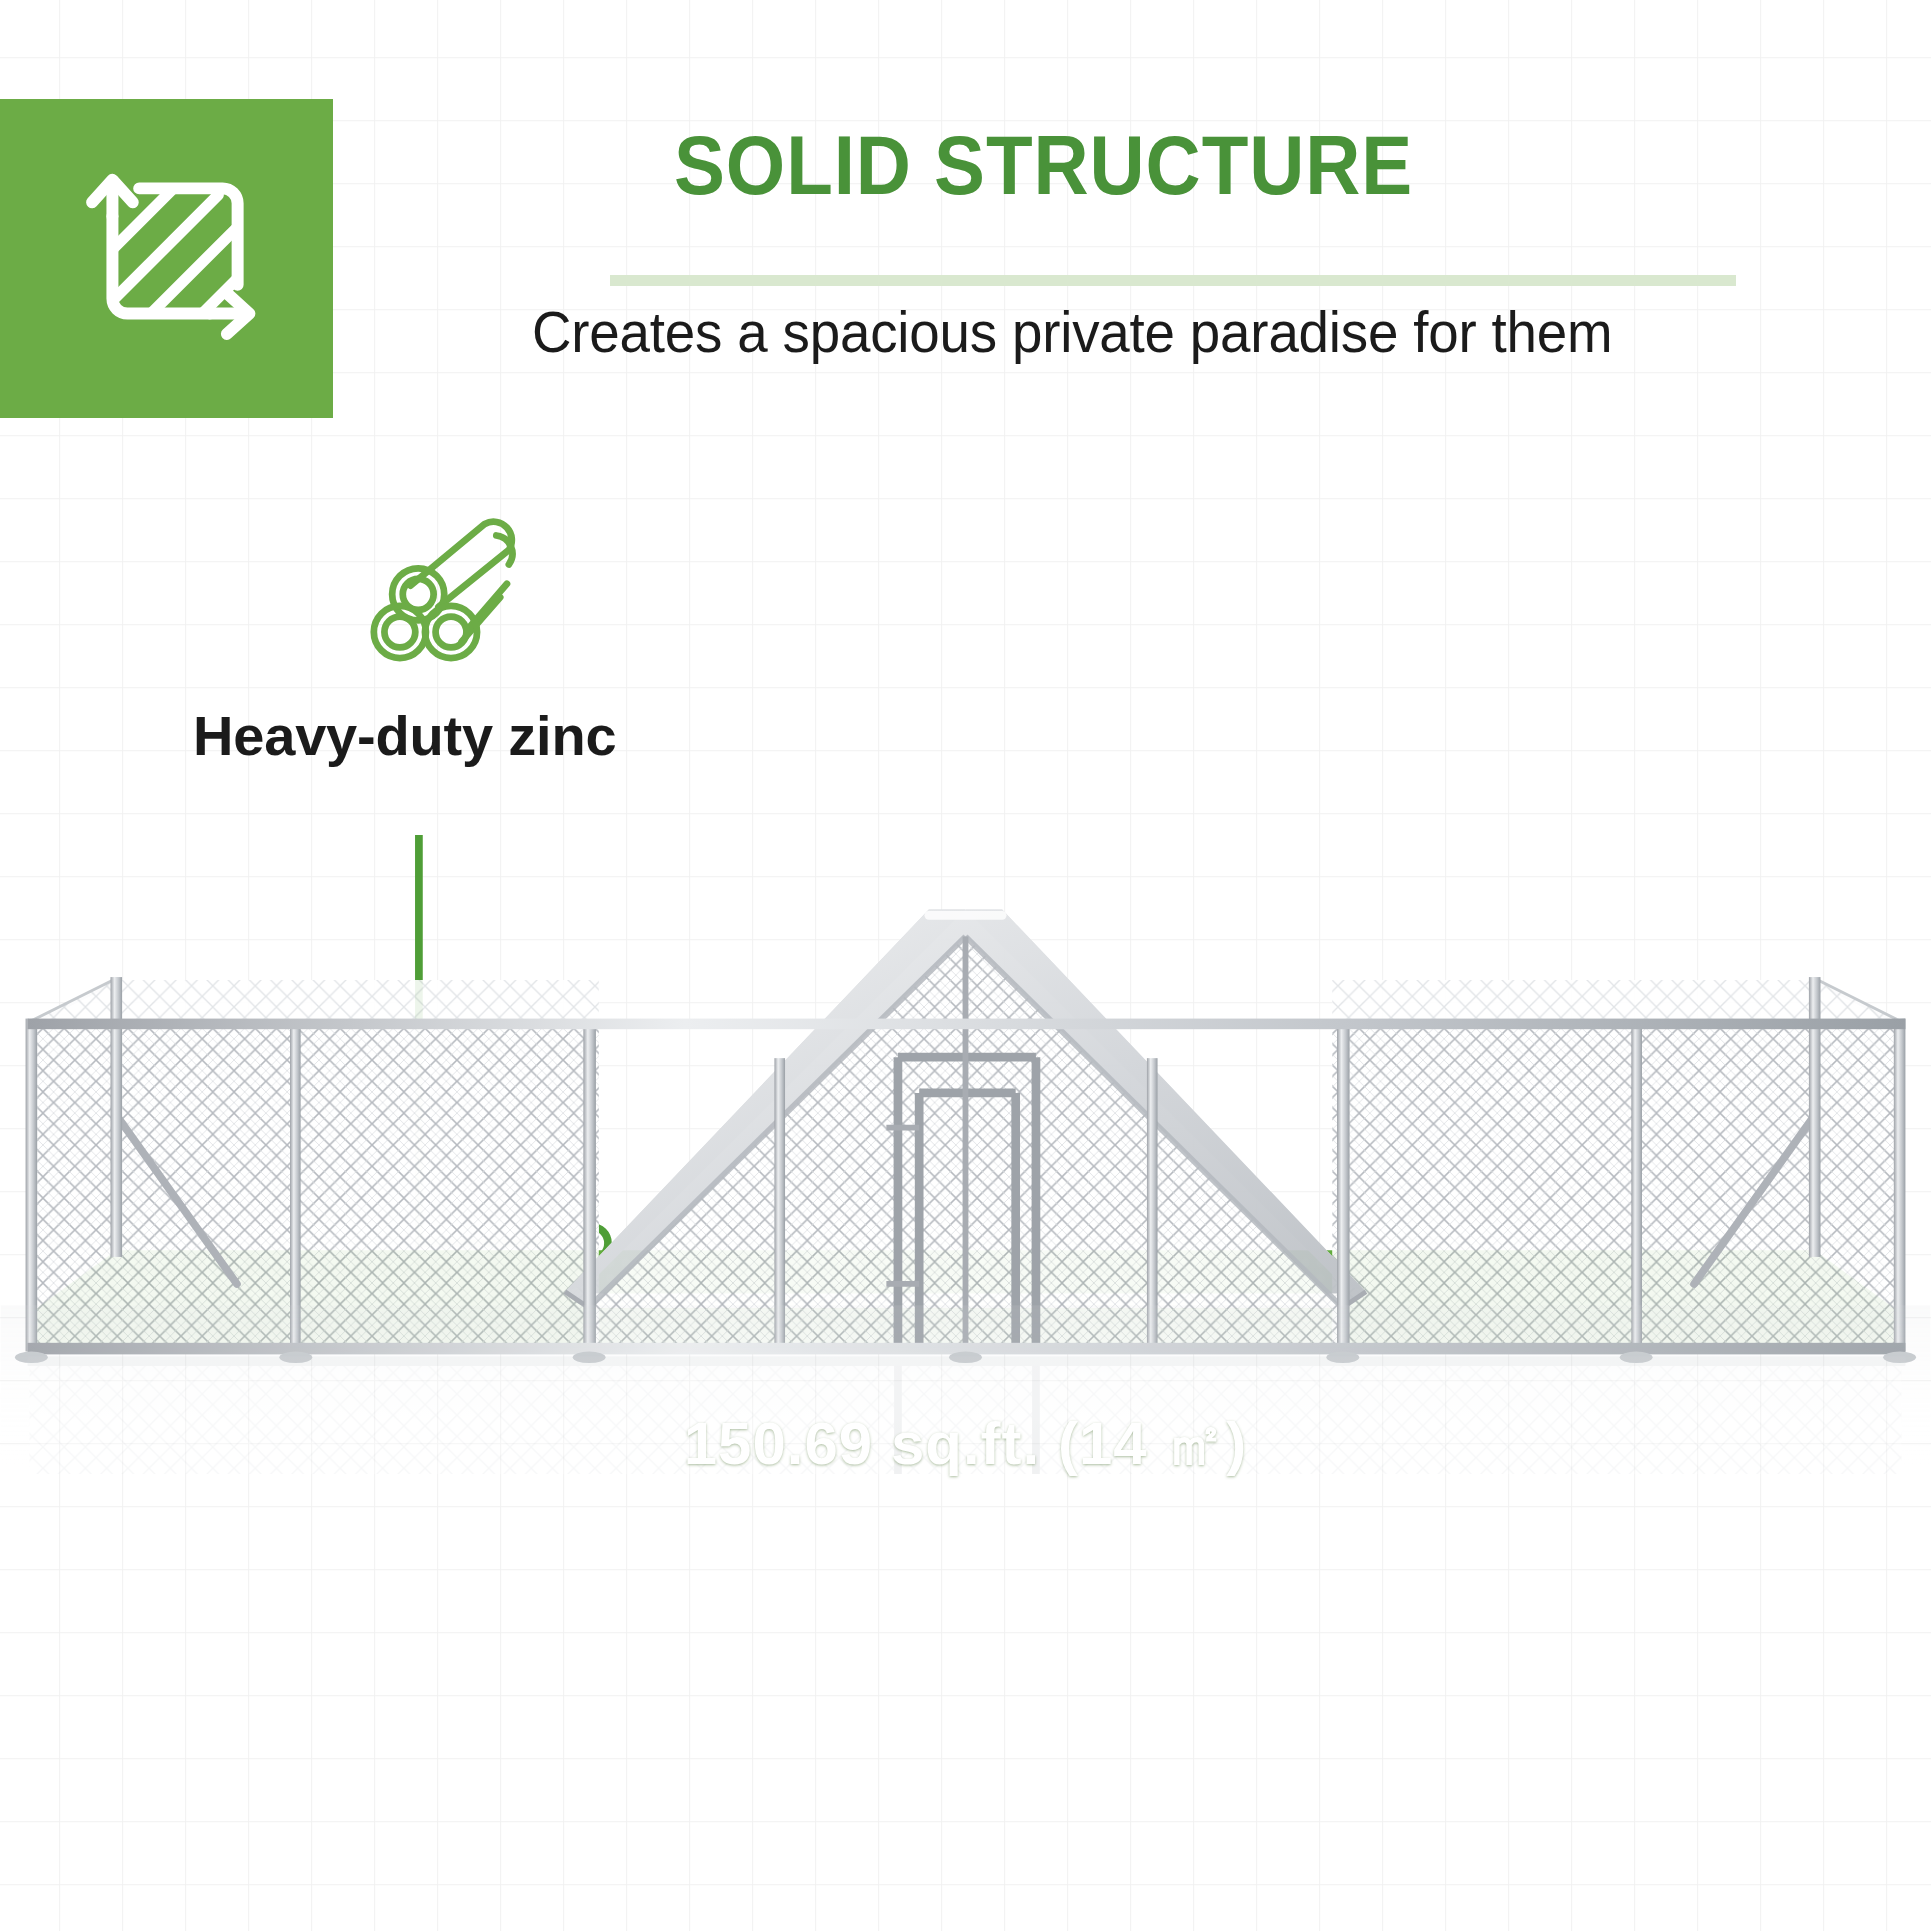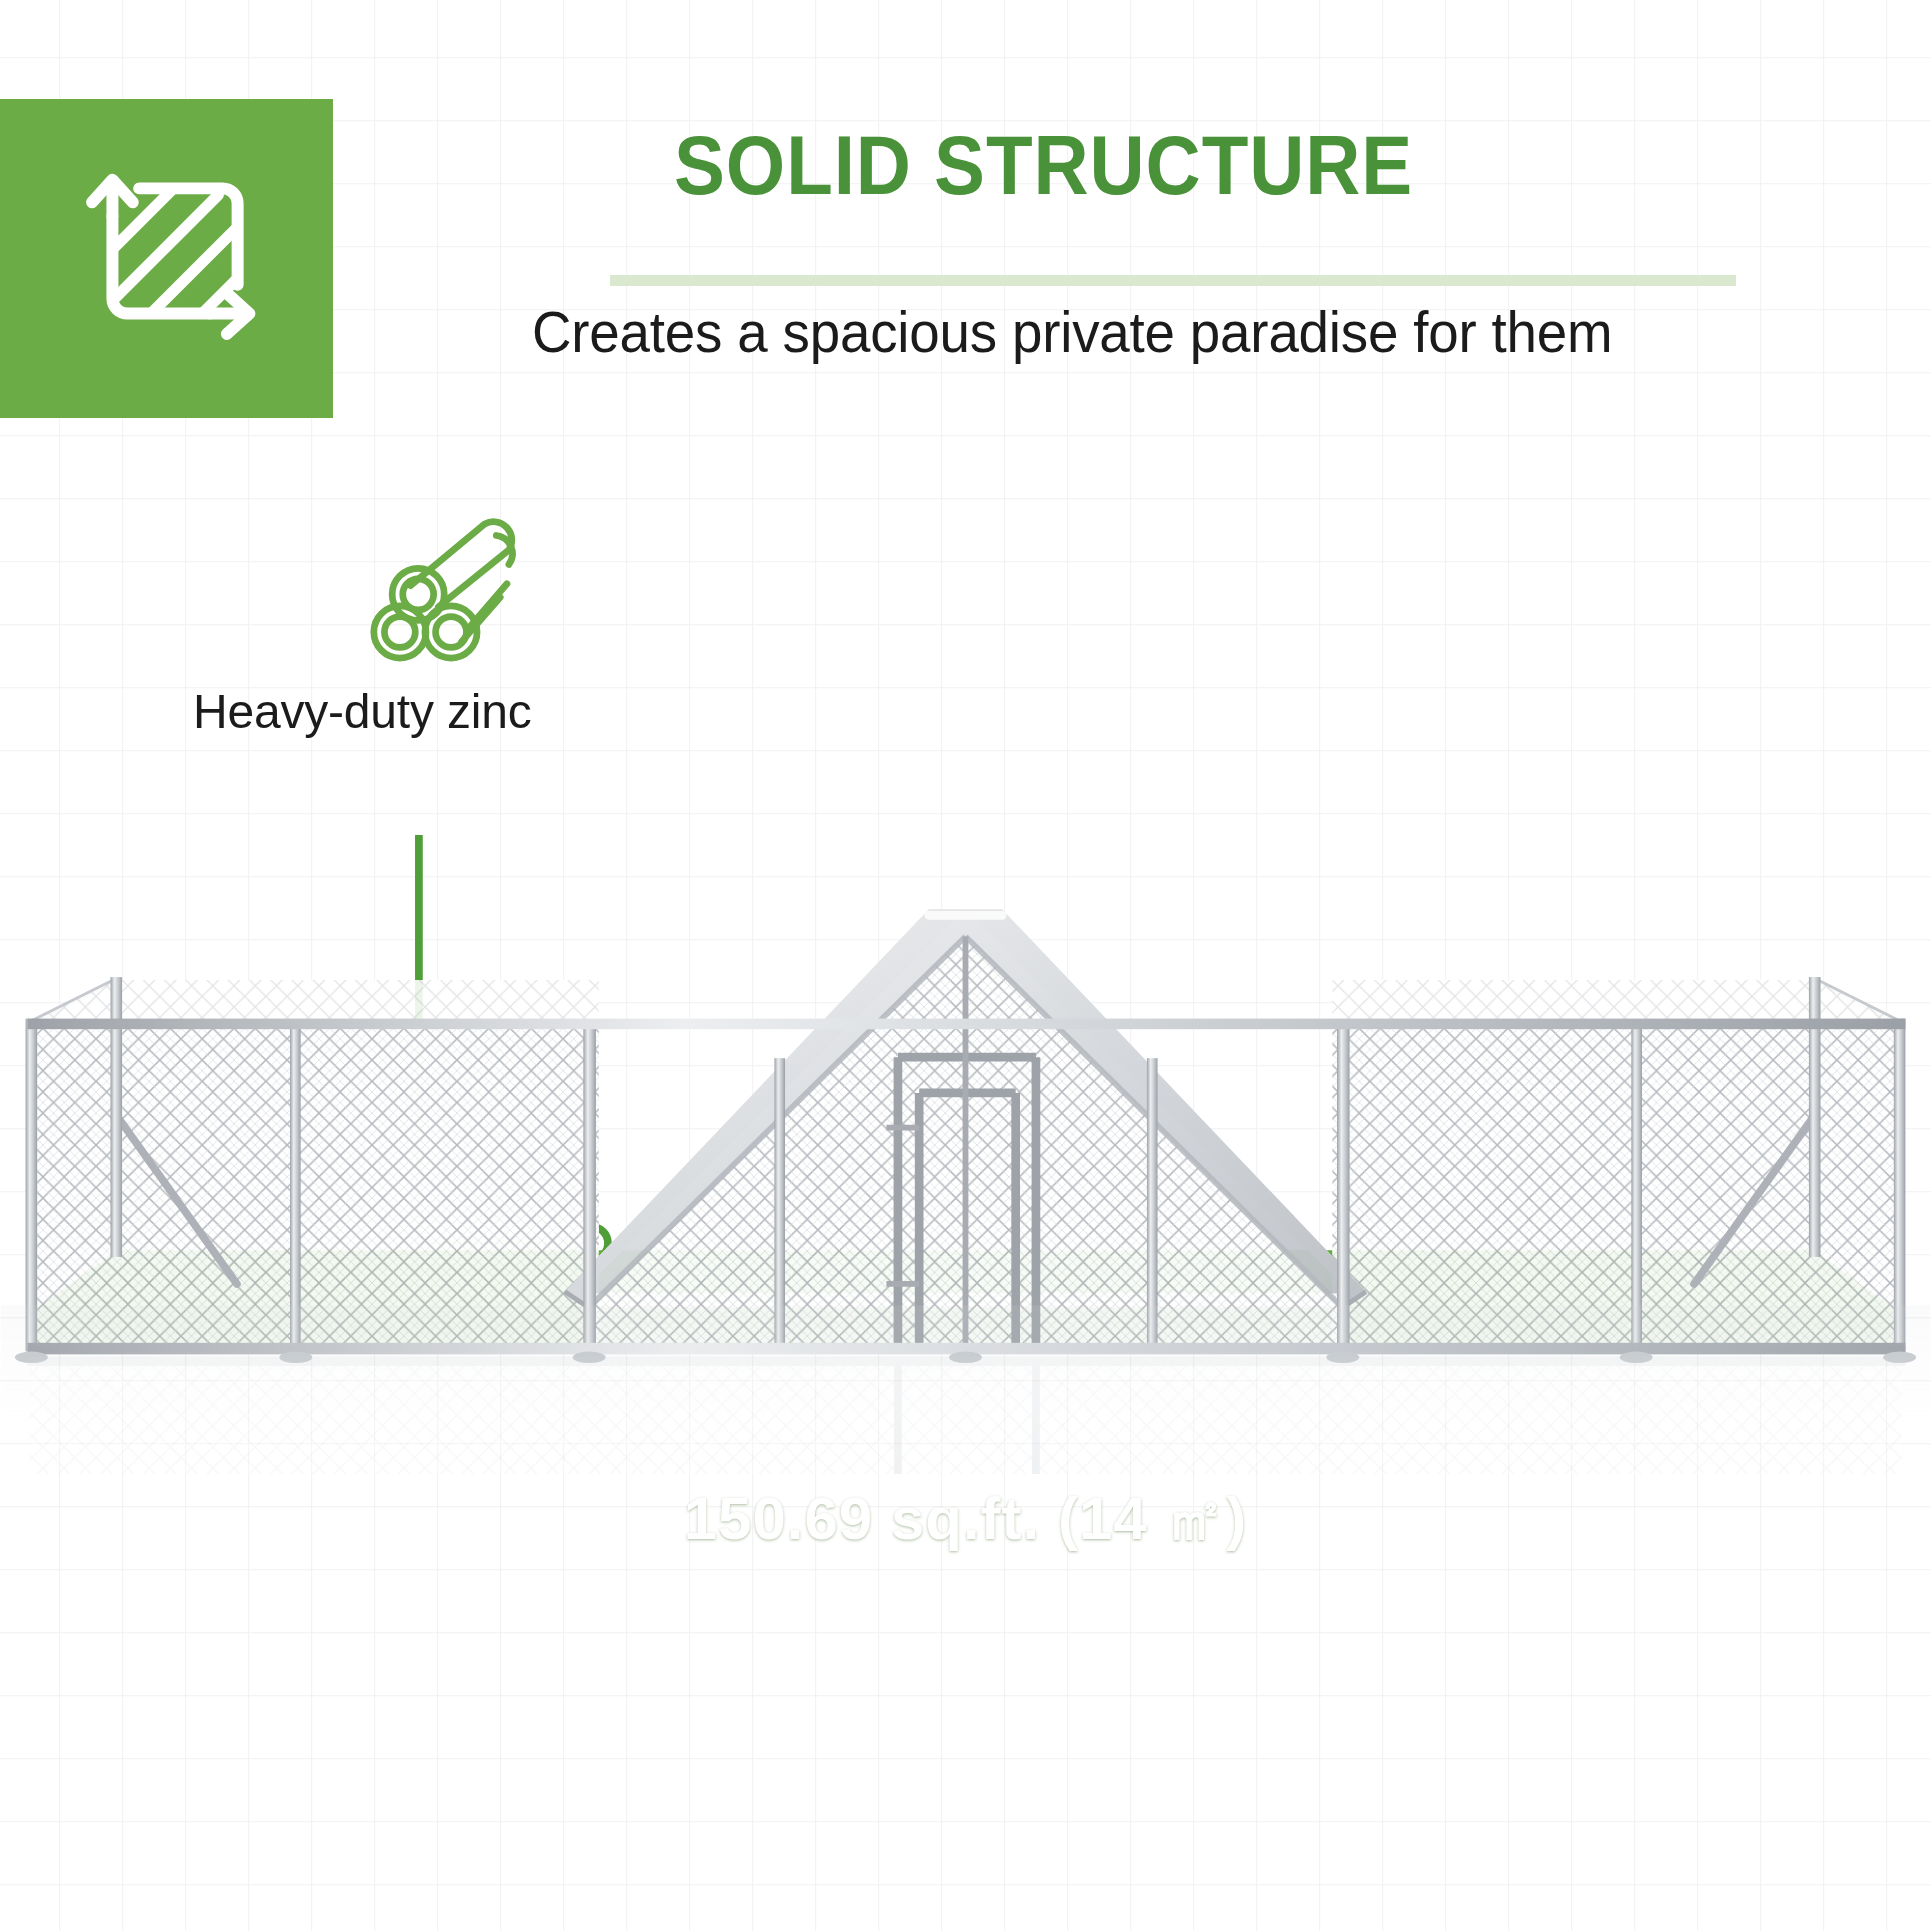--- a/index.html
+++ b/index.html
@@ -46,33 +46,33 @@
     position:absolute;left:532px;top:304px;
     font-size:57px;font-weight:300;color:#1b1b1b;
     letter-spacing:-0.2px;
     transform:scaleX(.96);transform-origin:left center;
     white-space:nowrap;line-height:1;
   }
 
   
   #pipe-icon{position:absolute;left:369px;top:518px;width:164px;height:145px;}
   #callout-label{
-    position:absolute;left:193px;top:684px;width:502px;
-    font-size:48px;font-weight:400;color:#1b1b1b;
+    position:absolute;left:193px;top:703px;width:502px;
+    font-size:56px;font-weight:700;color:#1b1b1b;
     line-height:1.18;letter-spacing:-0.2px;
   }
   #callout-label span{display:block;}
   #leader{position:absolute;left:386px;top:811px;width:251px;height:463px;}
 
   
   #scene{position:absolute;left:0;top:869px;width:1931px;height:772px;}
 
   
   #area-caption{
-    position:absolute;left:0;top:1489px;width:1931px;
+    position:absolute;left:0;top:1414px;width:1931px;
     text-align:center;
     font-size:60px;font-weight:700;color:#ffffff;
     letter-spacing:1px;
     text-shadow:0 1px 2.9px rgba(70,110,45,.45);
     line-height:1;
     white-space:nowrap;
   }
 </style>
 </head>
 <body>

